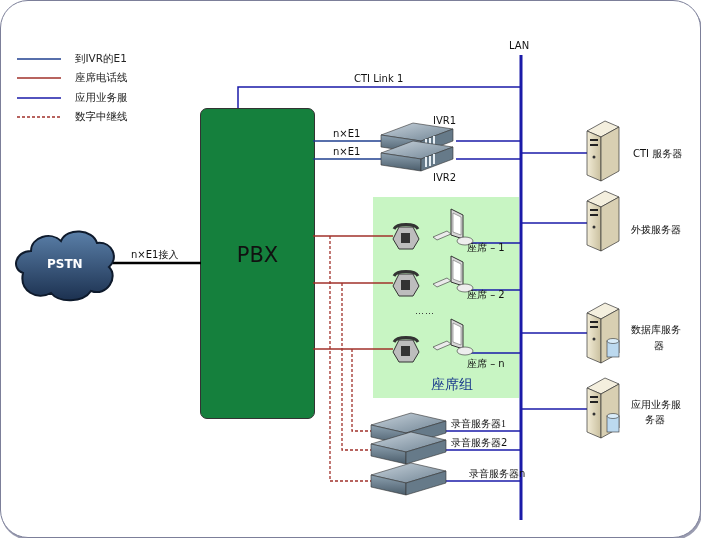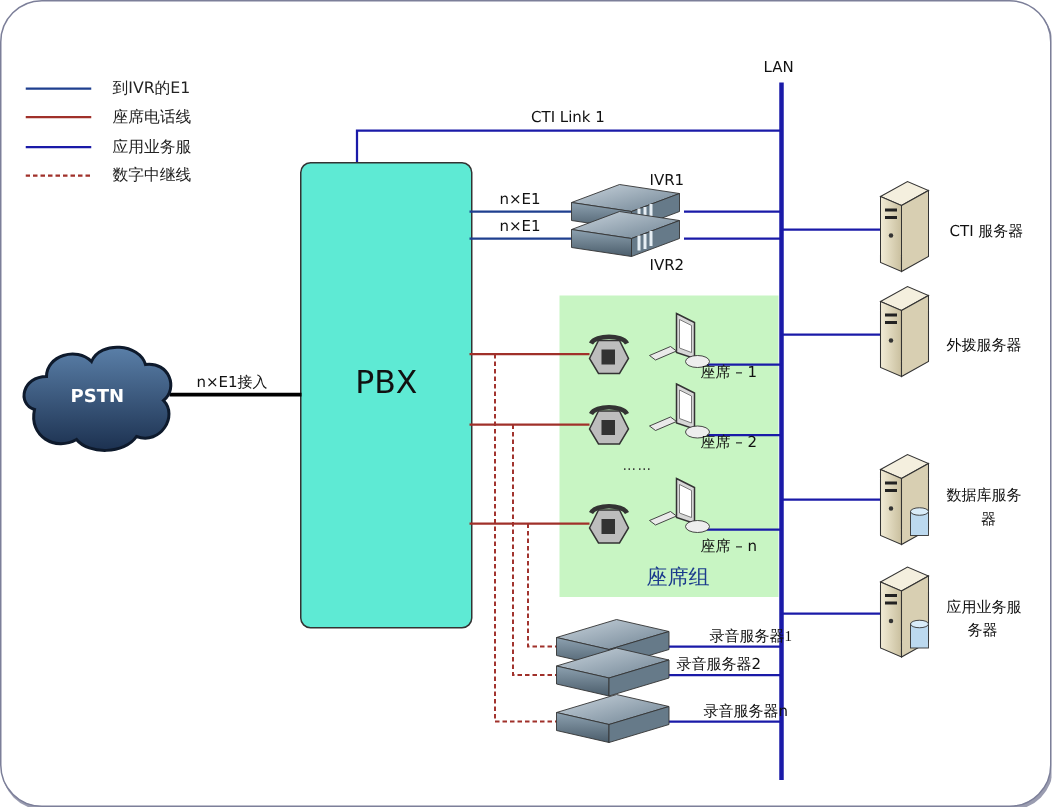--- a/index.html
+++ b/index.html
@@ -6,21 +6,21 @@
   body { width: 701px; height: 538px; position: relative; overflow: hidden; font-family: "DejaVu Sans", sans-serif; }
   .frame { position: absolute; left: 0; top: 0; width: 699px; height: 536px; border: 1px solid #7c7f99; border-radius: 28px; background: #fff; overflow: hidden; box-shadow: 1px 2px 0 #9a9cb0; }
   .titlebar { position: absolute; left: 0; top: 0; width: 100%; height: 33px; background: linear-gradient(#2d4f82, #11305e); border-bottom: 2px solid #b9bdd2; }
   .title-text { position: absolute; left: 0; right: 0; top: 6px; text-align: center; color: #f0f2f8; font-family: "DejaVu Serif", serif; font-size: 14px; letter-spacing: 0.5px; }
   .legend { position: absolute; left: 16px; top: 48px; }
   .legend-row { display: flex; align-items: center; height: 19.5px; }
   .legend-swatch { width: 44px; margin-right: 14px; }
   .legend-label { font-size: 10.5px; color: #222; }
   svg.diagram { position: absolute; left: 0; top: 0; }
   .lbl { position: absolute; font-size: 10px; color: #111; white-space: nowrap; }
-  .pbx { position: absolute; left: 199px; top: 107px; width: 113px; height: 309px; background: #5eead4; border: 1px solid #333; border-radius: 7px; }
+  .pbx { position: absolute; left: 199px; top: 107px; width: 113px; height: 309px; background: #15803d; border: 1px solid #333; border-radius: 7px; }
   .pbx-title { position: absolute; left: 0; right: 0; top: 134px; text-align: center; font-size: 21px; color: #111; }
   .pbx-sub { position: absolute; left: 0; right: 0; top: 163px; text-align: center; font-size: 12.5px; color: #111; }
   .seat-group { position: absolute; left: 372px; top: 196px; width: 146px; height: 201px; background: #c8f5c3; }
   .seat-group-label { position: absolute; left: 58px; top: 179px; font-size: 14px; color: #1a3a8c; }
   .dots { position: absolute; left: 42px; top: 109px; font-size: 9px; color: #333; letter-spacing: 1px; }
 </style>
 </head>
 <body>
 
 <div class="frame">
@@ -230,21 +230,21 @@
   <div class="lbl" style="left:353px;top:72px;">CTI Link 1</div>
   <div class="lbl" style="left:332px;top:127px;">n×E1</div>
   <div class="lbl" style="left:332px;top:145px;">n×E1</div>
   <div class="lbl" style="left:432px;top:114px;">IVR1</div>
   <div class="lbl" style="left:432px;top:171px;">IVR2</div>
 
   <div class="lbl" style="left:466px;top:240px;">座席 – 1</div>
   <div class="lbl" style="left:466px;top:287px;">座席 – 2</div>
   <div class="lbl" style="left:466px;top:356px;">座席 – n</div>
 
-  <div class="lbl" style="left:472px;top:416px;font-family:Liberation Serif, serif;">录音服务器1</div>
+  <div class="lbl" style="left:450px;top:416px;font-family:Liberation Serif, serif;">录音服务器1</div>
   <div class="lbl" style="left:450px;top:435px;">录音服务器2</div>
   <div class="lbl" style="left:468px;top:466px;">录音服务器n</div>
 
   <div class="lbl" style="left:632px;top:146px;">CTI 服务器</div>
   <div class="lbl" style="left:630px;top:222px;">外拨服务器</div>
   <div class="lbl" style="left:630px;top:322px;">数据库服务</div>
   <div class="lbl" style="left:653px;top:338px;">器</div>
   <div class="lbl" style="left:630px;top:397px;">应用业务服</div>
   <div class="lbl" style="left:644px;top:412px;">务器</div>
 </div>

